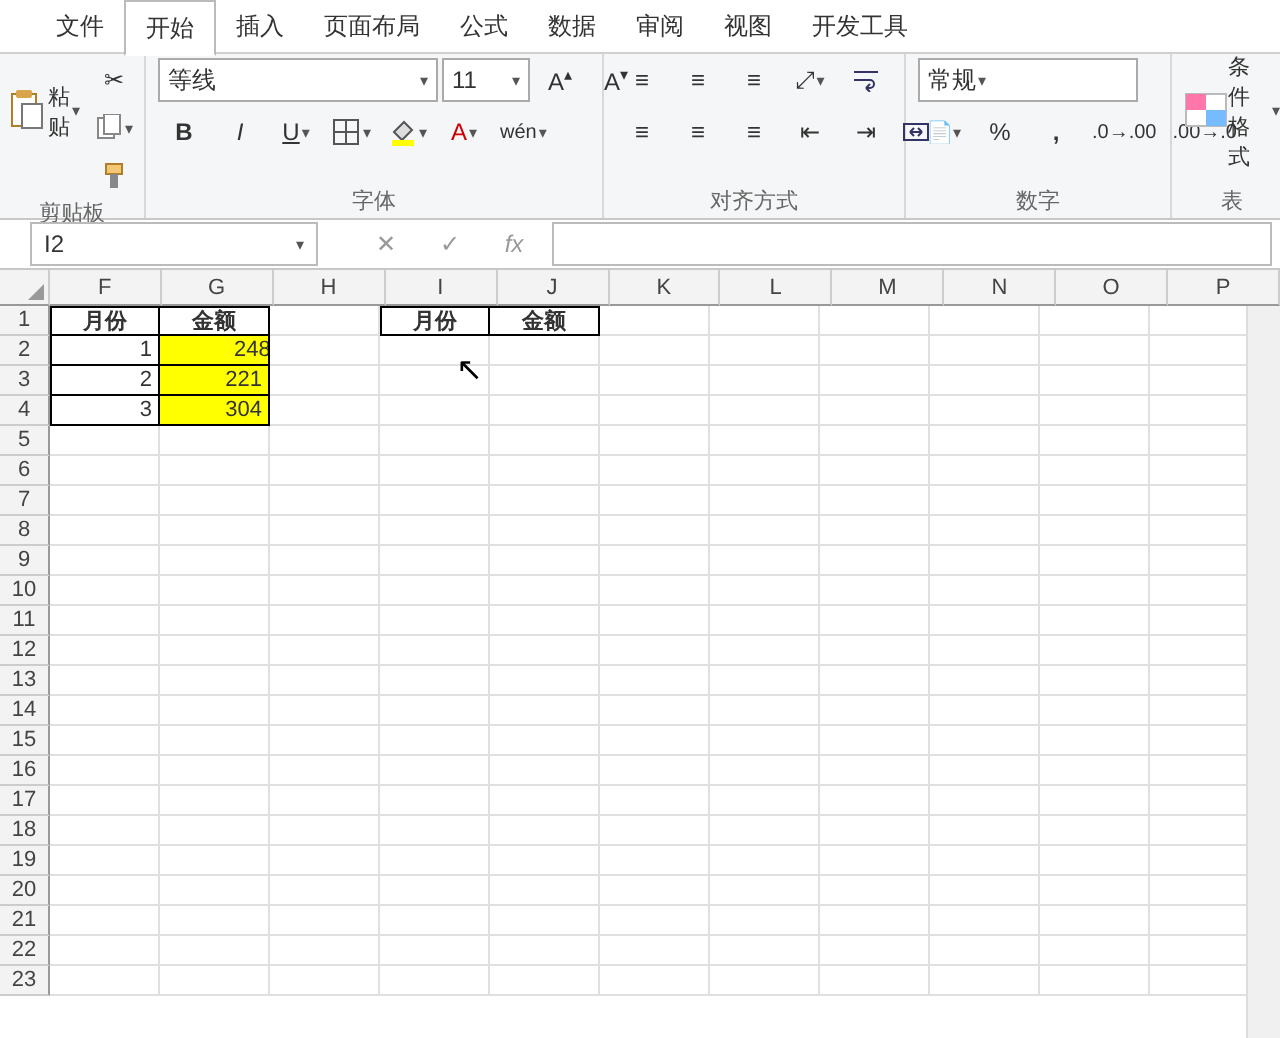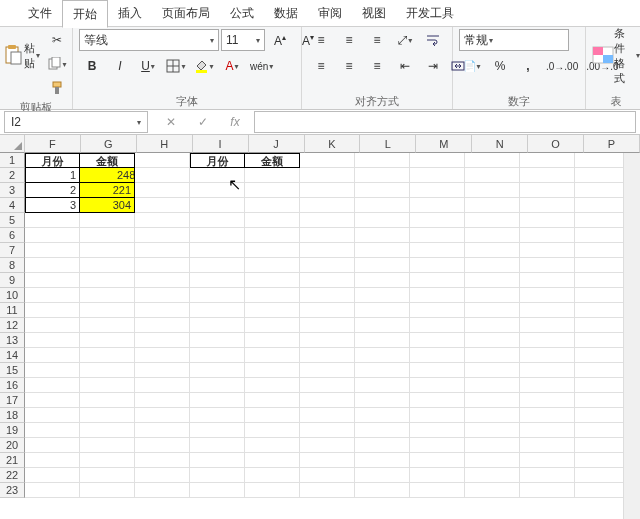--- a/index.html
+++ b/index.html
@@ -15,21 +15,21 @@
 .bigbtn{width:34px;height:46px;display:flex;flex-direction:row;align-items:center;justify-content:flex-end;padding-top:3px;cursor:pointer;position:relative}
 .bigbtn .cap{font-size:11px;margin-top:2px}
 .ic{display:inline-flex;align-items:center;justify-content:center}
 .btn{min-width:20px;height:20px;display:inline-flex;align-items:center;justify-content:center;cursor:pointer;border:1px solid transparent;padding:0 2px}
 .dd{font-size:8px;color:#555;margin-left:1px}
 .fontname{width:130px;height:20px;border:1px solid #aaa;background:#fff;padding:0 4px;display:flex;align-items:center;justify-content:space-between}
 .fontsize{width:34px;height:20px;border:1px solid #aaa;background:#fff;padding:0 4px;display:flex;align-items:center;justify-content:space-between}
 .numfmt{width:100px;height:20px;border:1px solid #aaa;background:#fff;padding:0 4px;display:flex;align-items:center;}
 svg{display:block}
 .fbar{display:flex;align-items:center;height:24px;border-bottom:1px solid #c8c8c8;background:#fff}
-.namebox{width:130px;height:20px;border:1px solid #bbb;margin:0 4px;padding:0 6px;display:flex;align-items:center;justify-content:space-between;background:#fff}
+.namebox{width:130px;height:20px;border:1px solid #bbb;margin:0 15px;padding:0 6px;display:flex;align-items:center;justify-content:space-between;background:#fff}
 .fx-btns{display:flex;align-items:center;gap:6px;padding:0 6px;color:#999}
 .fx-input{flex:1;height:20px;border:1px solid #bbb;margin-right:4px;background:#fff}
 .sheet{position:relative;height:calc(519px - 26px - 82px - 24px);overflow:hidden;background:#fff}
 .colhead{display:flex;height:18px}
 .corner{width:24px;border-right:1px solid #ccc;border-bottom:1px solid #999;background:#f3f3f3;position:relative}
 .corner::after{content:"";position:absolute;right:2px;bottom:2px;width:0;height:0;border-style:solid;border-width:0 0 8px 8px;border-color:transparent transparent #999 transparent}
 .ch{width:55px;text-align:center;border-right:1px solid #ccc;border-bottom:1px solid #999;background:#f3f3f3;line-height:18px;font-size:11px;color:#444}
 .row{display:flex;height:15px}
 .rh{width:24px;text-align:center;border-right:1px solid #999;border-bottom:1px solid #ccc;background:#f3f3f3;line-height:15px;font-size:11px;color:#444}
 .cell{width:55px;border-right:1px solid #e0e0e0;border-bottom:1px solid #e0e0e0;line-height:15px;font-size:11px;padding:0 3px;box-sizing:border-box;overflow:hidden;white-space:nowrap}

